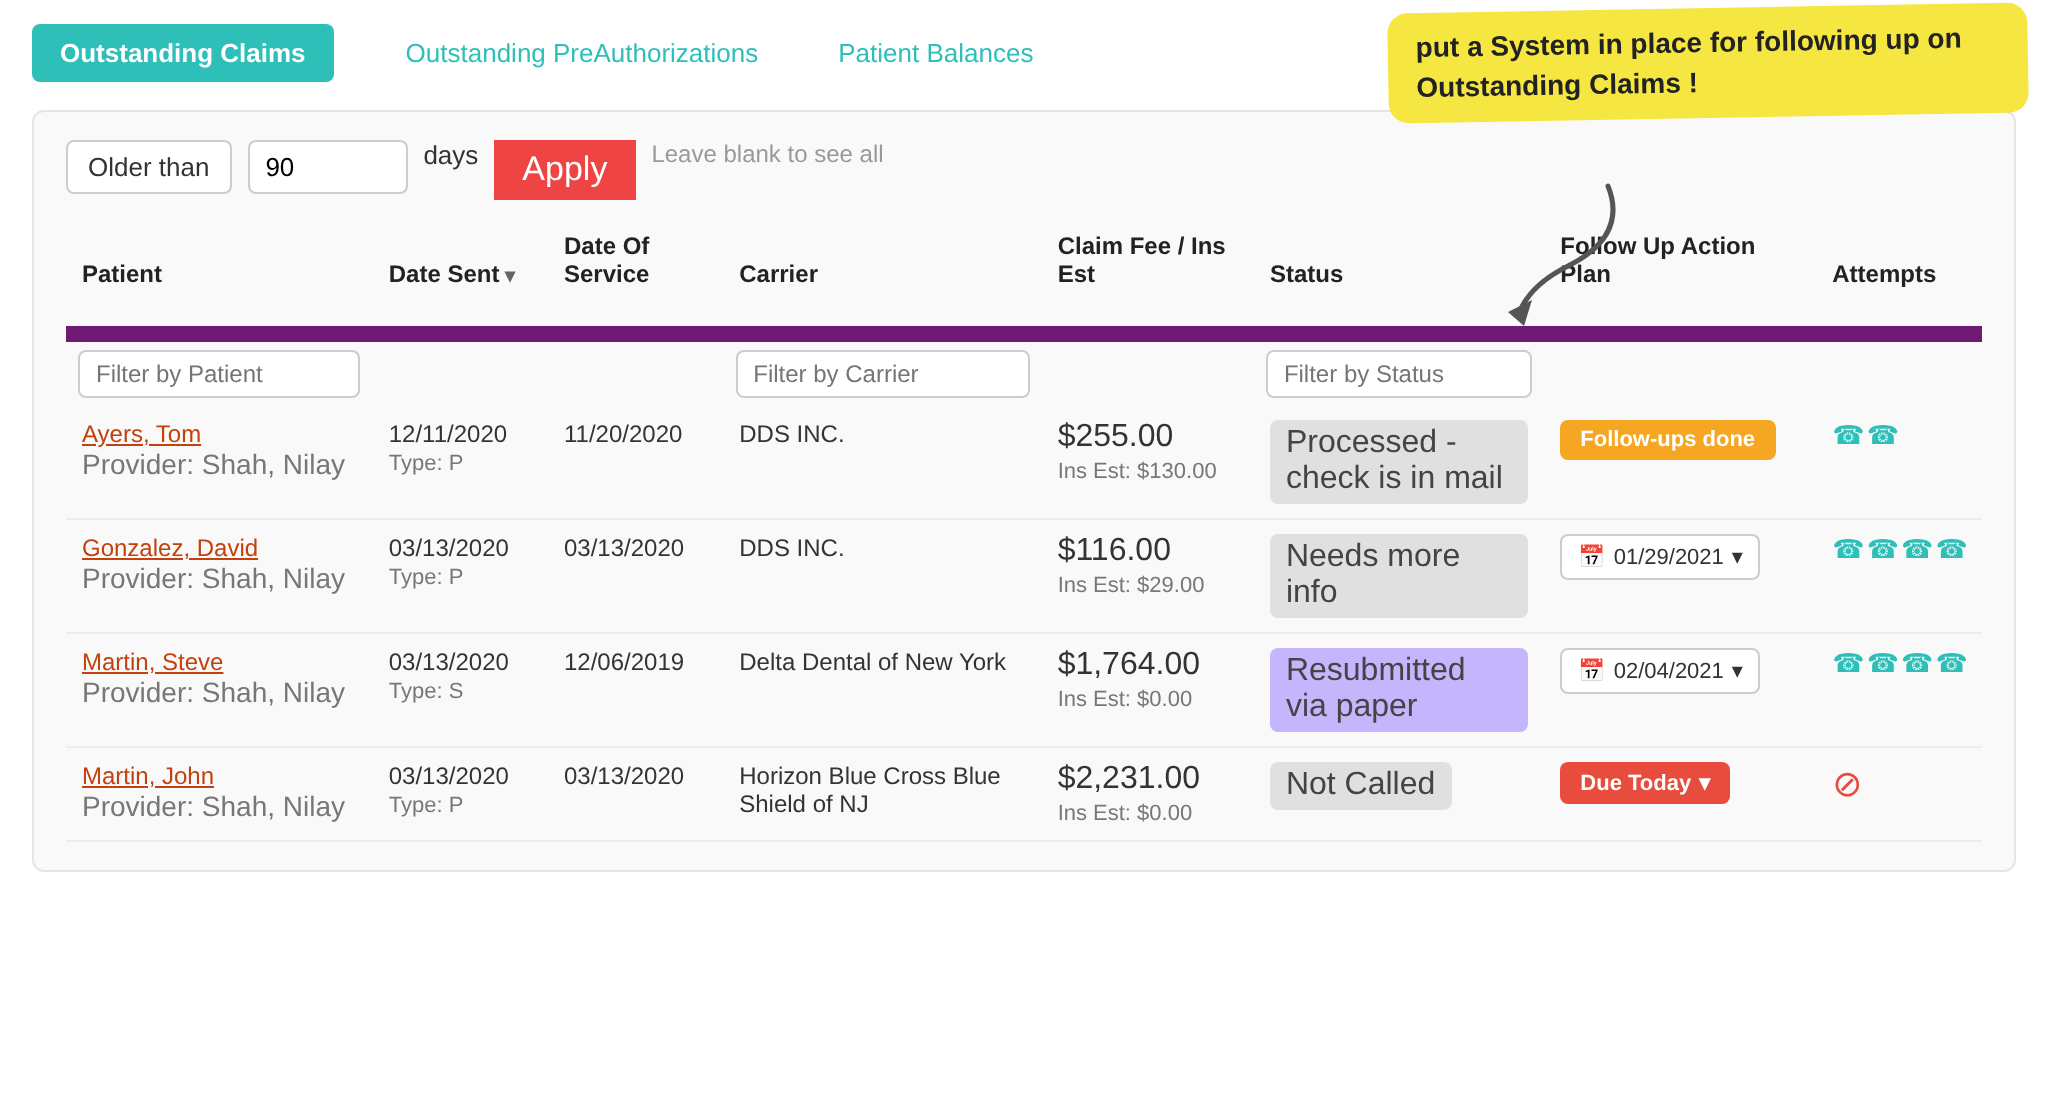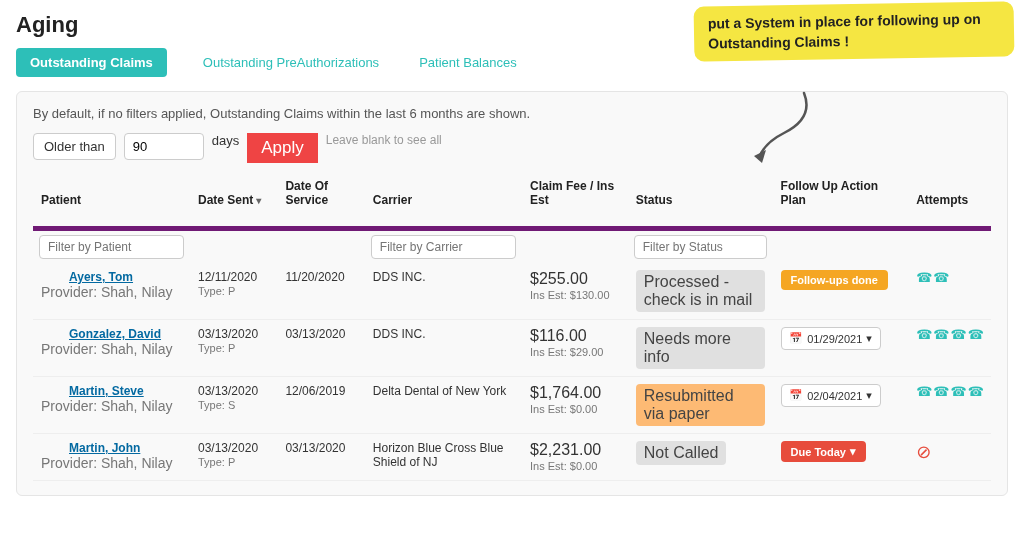--- a/index.html
+++ b/index.html
@@ -123,21 +123,21 @@
     table {
       width: 100%;
       border-collapse: collapse;
     }
     thead tr th {
       text-align: left;
       font-weight: 700;
       font-size: 12px;
       color: #222;
       padding: 6px 8px 19px;
-      border-bottom: 5px solid #701a75;
+      border-bottom: 8px solid #701a75;
       vertical-align: bottom;
     }
     thead tr th.sortable::after {
       content: ' ▾';
       font-size: 10px;
       color: #666;
     }
     .filter-row-tr td {
       padding: 4px 6px;
     }
@@ -151,25 +151,24 @@
     }
     tbody tr.data-row {
       border-bottom: 1px solid #eee;
     }
     tbody tr.data-row td {
       padding: 7px 8px;
       vertical-align: top;
       font-size: 12px;
     }
     .patient-name {
-      color: #0369a1;
-      font-weight: 700;
+      color: #c2410c;
+      font-weight: 400;
       font-size: 12px;
       display: block;
-      margin-left: 28px;
     }
     .provider-text {
       color: #777;
       font-size: 14px;
     }
     .date-text {
       font-size: 12px;
       color: #333;
     }
     .type-text {
@@ -198,21 +197,21 @@
     }
     .badge-processed {
       background: #e0e0e0;
       color: #444;
     }
     .badge-needs-more {
       background: #e0e0e0;
       color: #444;
     }
     .badge-resubmitted {
-      background: #fdba74;
+      background: #c4b5fd;
       color: #444;
     }
     .badge-not-called {
       background: #e0e0e0;
       color: #444;
     }
     .followup-done-btn {
       background: #f5a623;
       color: #fff;
       border: none;
@@ -263,37 +262,35 @@
     th.col-fee { width: 110px; }
     th.col-status { width: 150px; }
     th.col-followup { width: 140px; }
     th.col-attempts { width: 70px; margin-left: 12px; }
   </style>
 </head>
 <body>
 
 <div class="page-wrapper">
 
-  <h1 class="page-title">Aging</h1>
 
   <div class="tabs-bar">
     <button class="tab-active">Outstanding Claims</button>
     <button class="tab-inactive">Outstanding PreAuthorizations</button>
     <button class="tab-inactive">Patient Balances</button>
   </div>
 
   <div class="annotation-bubble">put a System in place for following up on Outstanding Claims !</div>
 
   <svg class="arrow-svg" viewBox="0 0 100 80">
     <path d="M 80 5 Q 90 30 60 45 Q 40 55 35 70" stroke="#555" stroke-width="2.5" fill="none" stroke-linecap="round"></path>
     <polygon points="30,68 38,75 42,62" fill="#555"></polygon>
   </svg>
 
   <div class="content-box">
-    <p class="description-text">By default, if no filters applied, Outstanding Claims within the last 6 months are shown.</p>
 
     <div class="filter-row">
       <span class="filter-label">Older than</span>
       <input class="filter-input" type="text" value="90" style="">
       <span class="filter-days">days</span>
       <button class="apply-btn">Apply</button>
       <span class="leave-blank">Leave blank to see all</span>
     </div>
 
     <div class="table-wrapper">

